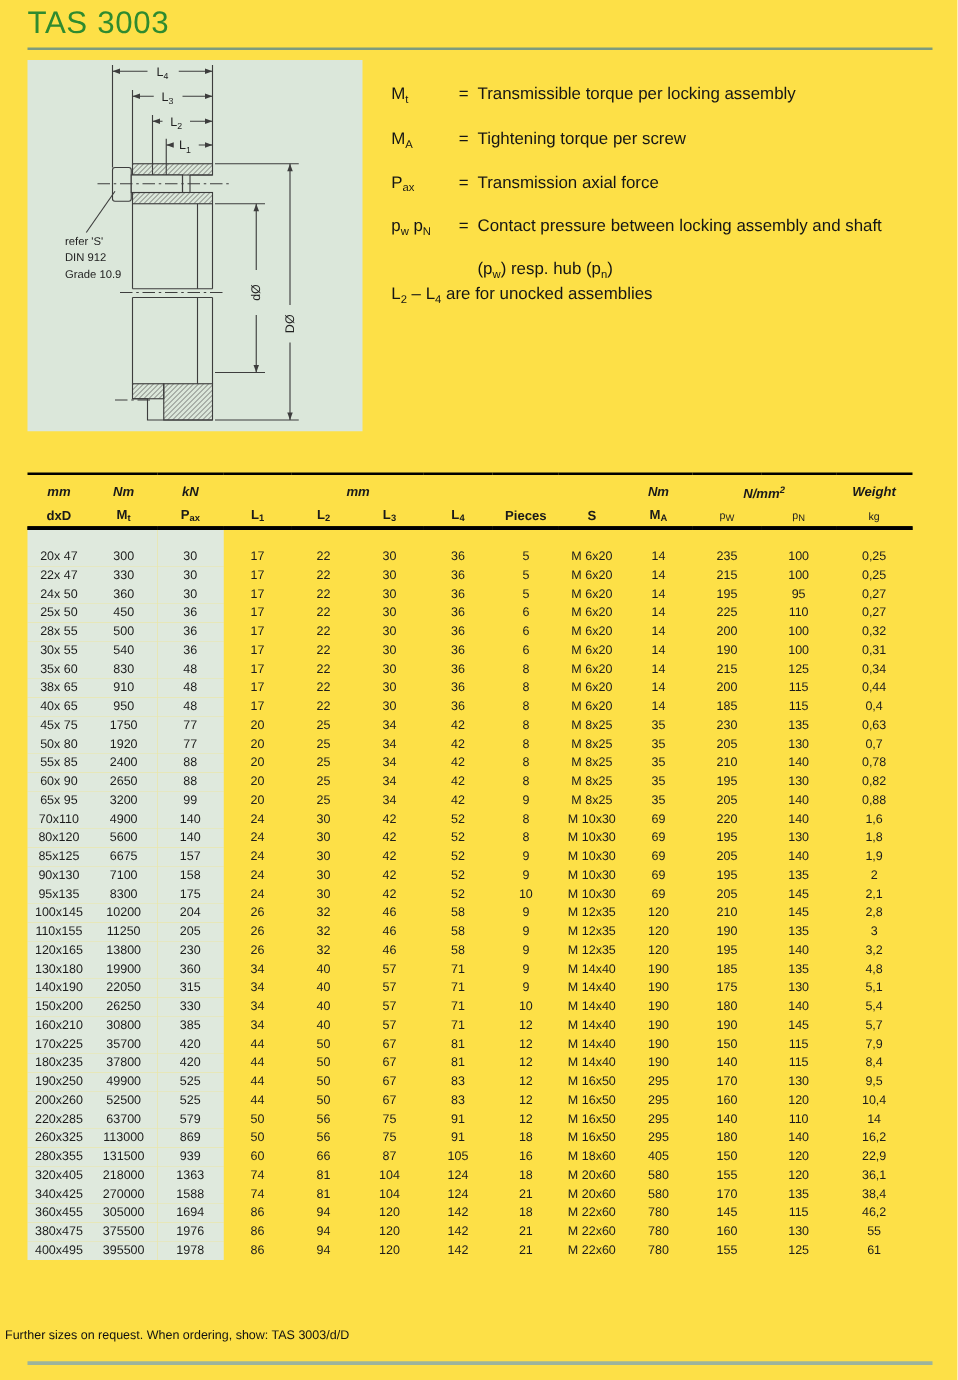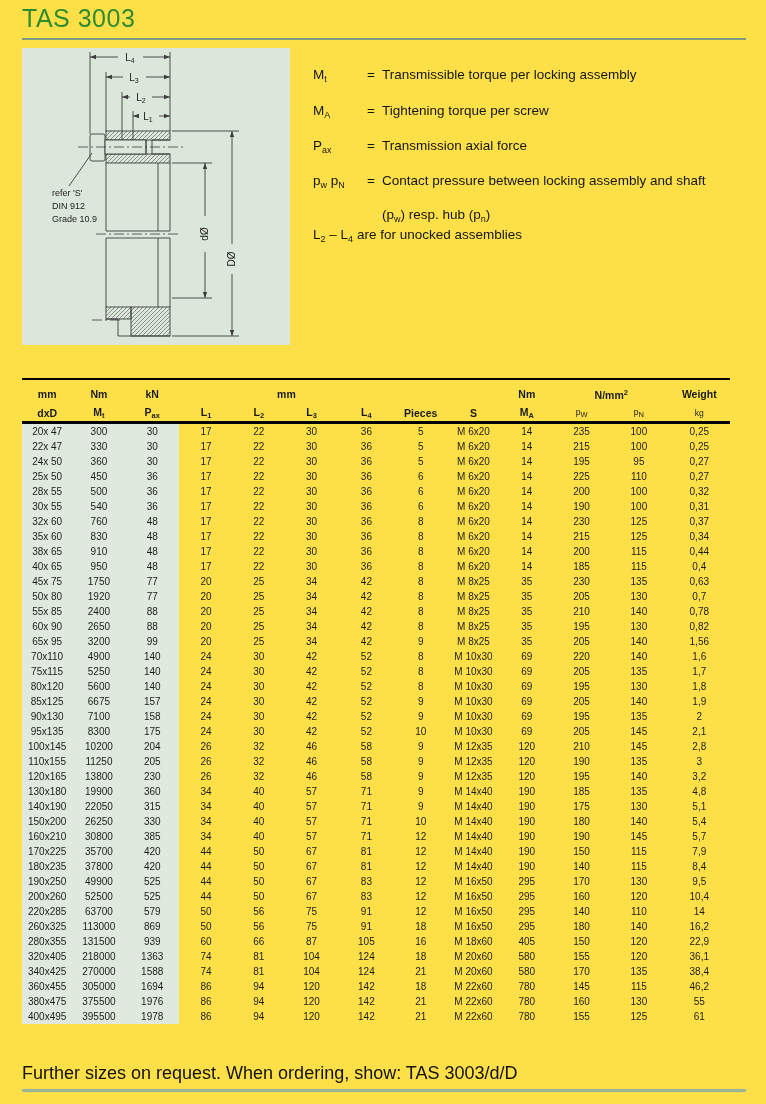--- a/index.html
+++ b/index.html
@@ -16,30 +16,30 @@
   .legend{position:absolute;left:313px;top:0;width:453px;font-size:13.5px;color:#151515;}
   .lrow{position:absolute;left:0;display:flex;align-items:flex-start;line-height:17px;}
   .sym{width:54px;flex:0 0 54px;}
   .eq{width:15px;flex:0 0 15px;}
   .ltext{flex:1;}
   sub.sb,.sb{font-size:9px;vertical-align:-3px;line-height:0;}
   
   .tbl{position:absolute;left:22px;top:378px;border-collapse:collapse;table-layout:fixed;width:708px;
        border-top:2px solid #000;}
   .tbl td{text-align:center;padding:0;white-space:nowrap;}
-  .tbl tr.units td{font-weight:bold;font-size:10.5px;height:20px;padding-top:4px;}
+  .tbl tr.units td{font-weight:bold;font-size:10.5px;height:20px;padding-top:4px;font-style:italic;}
   .tbl tr.subs td{font-weight:bold;font-size:10.5px;height:17px;border-bottom:3px solid #000;}
   .tbl tr.subs td.hdr-small{font-weight:normal;font-size:8.5px;color:#222;}
   .tbl tr.subs td .sb2{font-size:7.5px;vertical-align:-2px;}
   .tbl sup{font-size:7.5px;vertical-align:4px;}
   .tbl tbody td{font-size:10px;height:15px;color:#1c1c1c;}
-  .tbl tbody tr:first-child td{padding-top:0;}
+  .tbl tbody tr:first-child td{padding-top:14px;}
   td.tint{background:#dfe9dd;}
   
-  .footer{position:absolute;left:22px;top:1063px;font-size:18px;color:#111;}
+  .footer{position:absolute;left:4px;top:1063px;font-size:10px;color:#111;}
 </style>
 </head>
 <body>
 
 <div class="page">
 
   <div class="title">TAS 3003</div>
   <div class="rule-top"></div>
 
   <div class="drawing">
@@ -307,35 +307,20 @@
           <td>30</td>
           <td>36</td>
           <td>6</td>
           <td>M 6x20</td>
           <td>14</td>
           <td>190</td>
           <td>100</td>
           <td>0,31</td>
         </tr>
         <tr>
-          <td class="tint">32x 60</td>
-          <td class="tint">760</td>
-          <td class="tint">48</td>
-          <td>17</td>
-          <td>22</td>
-          <td>30</td>
-          <td>36</td>
-          <td>8</td>
-          <td>M 6x20</td>
-          <td>14</td>
-          <td>230</td>
-          <td>125</td>
-          <td>0,37</td>
-        </tr>
-        <tr>
           <td class="tint">35x 60</td>
           <td class="tint">830</td>
           <td class="tint">48</td>
           <td>17</td>
           <td>22</td>
           <td>30</td>
           <td>36</td>
           <td>8</td>
           <td>M 6x20</td>
           <td>14</td>
@@ -439,51 +424,36 @@
           <td class="tint">99</td>
           <td>20</td>
           <td>25</td>
           <td>34</td>
           <td>42</td>
           <td>9</td>
           <td>M 8x25</td>
           <td>35</td>
           <td>205</td>
           <td>140</td>
-          <td>1,56</td>
+          <td>0,88</td>
         </tr>
         <tr>
           <td class="tint">70x110</td>
           <td class="tint">4900</td>
           <td class="tint">140</td>
           <td>24</td>
           <td>30</td>
           <td>42</td>
           <td>52</td>
           <td>8</td>
           <td>M 10x30</td>
           <td>69</td>
           <td>220</td>
           <td>140</td>
           <td>1,6</td>
-        </tr>
-        <tr>
-          <td class="tint">75x115</td>
-          <td class="tint">5250</td>
-          <td class="tint">140</td>
-          <td>24</td>
-          <td>30</td>
-          <td>42</td>
-          <td>52</td>
-          <td>8</td>
-          <td>M 10x30</td>
-          <td>69</td>
-          <td>205</td>
-          <td>135</td>
-          <td>1,7</td>
         </tr>
         <tr>
           <td class="tint">80x120</td>
           <td class="tint">5600</td>
           <td class="tint">140</td>
           <td>24</td>
           <td>30</td>
           <td>42</td>
           <td>52</td>
           <td>8</td>

